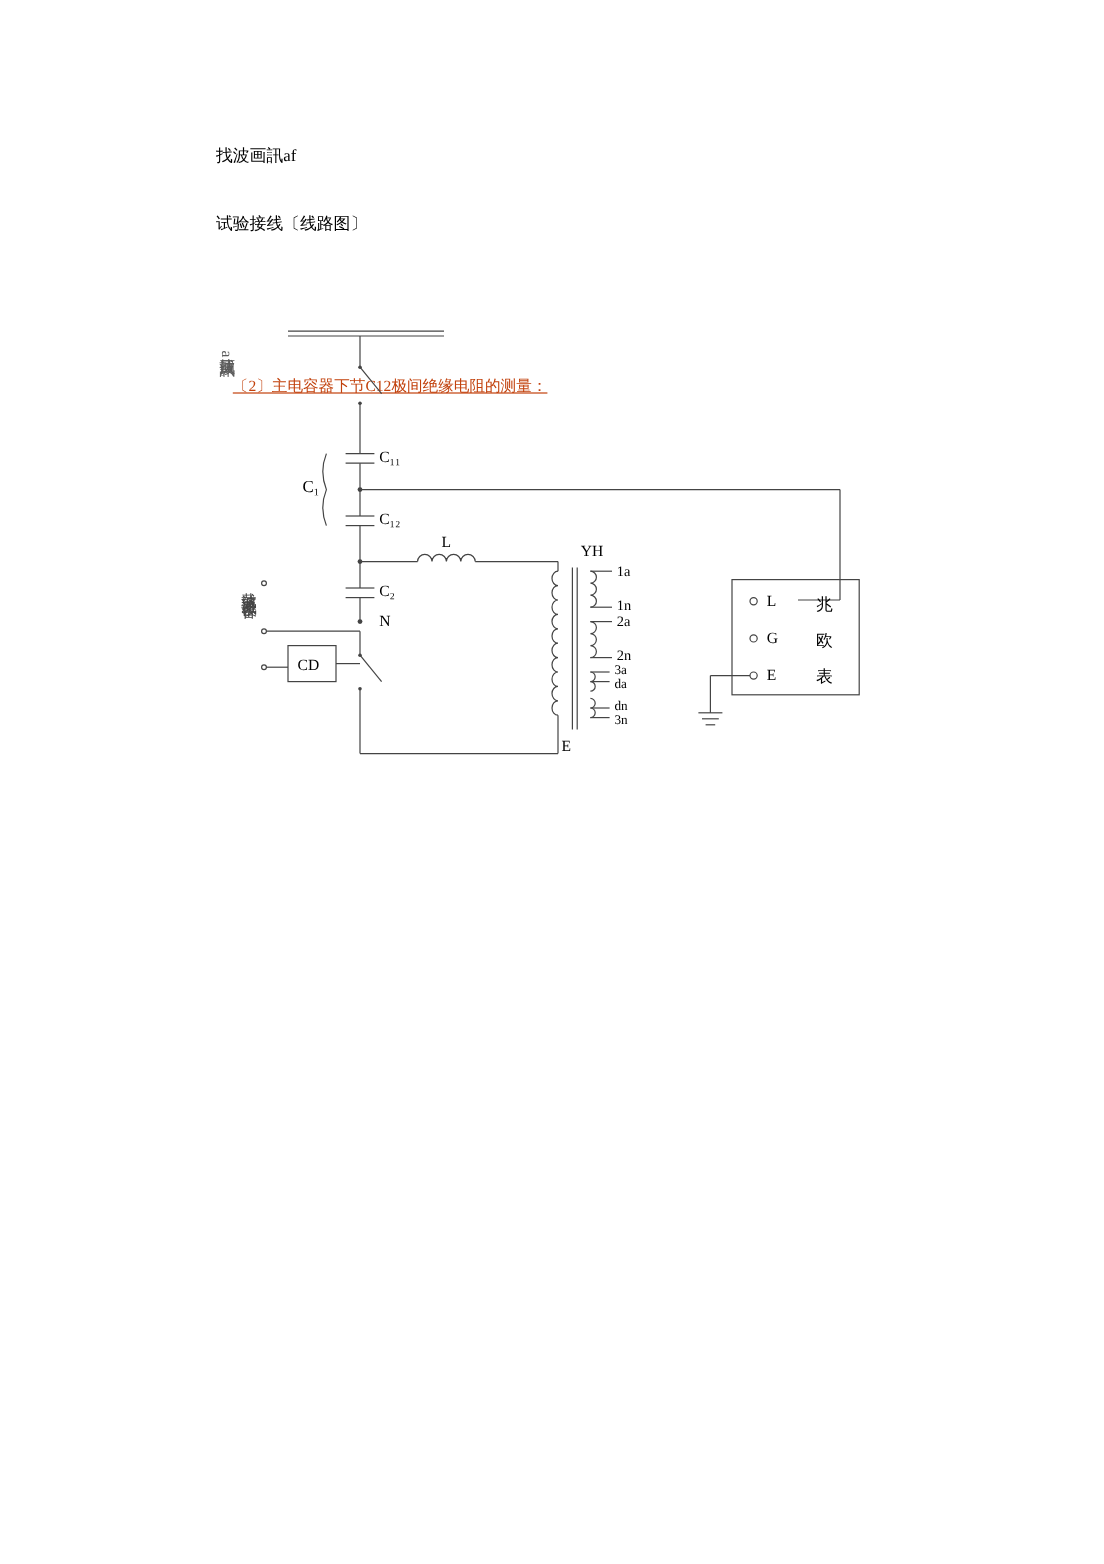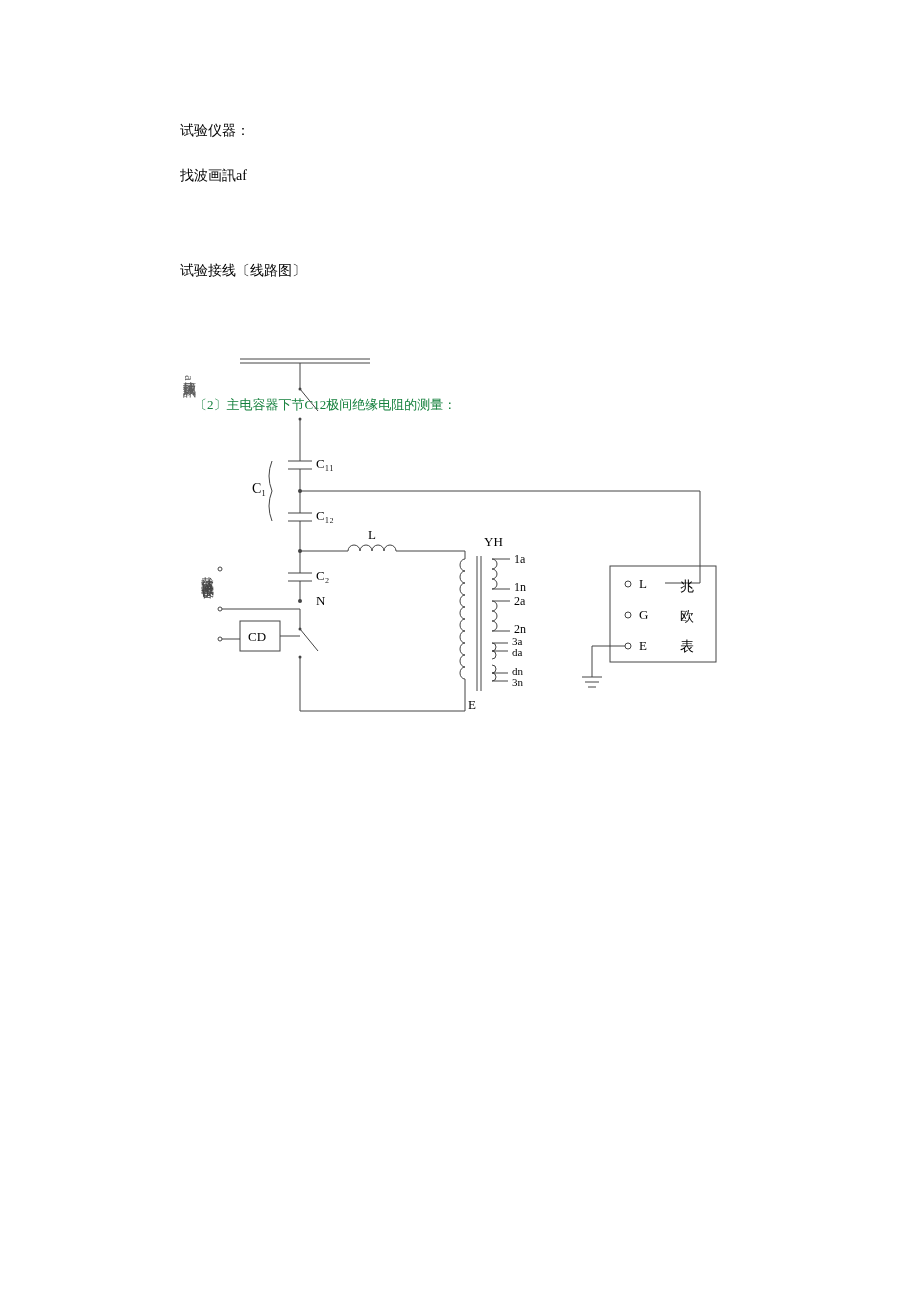--- a/index.html
+++ b/index.html
@@ -25,22 +25,23 @@
     }
     .diagram-wrap {
       position: relative;
       margin-top: 60px;
       margin-left: 0;
       height: 520px;
     }
     .diagram-text-in {
       position: absolute;
       font-size: 13px;
-      color: #15803d;
+      color: #c2410c;
       white-space: nowrap;
+      text-decoration: underline;
     }
     .left-vert {
       position: absolute;
       writing-mode: vertical-rl;
       text-orientation: mixed;
       font-size: 13px;
       color: #5a5a5a;
       letter-spacing: 1px;
     }
     .left-vert2 {
@@ -57,23 +58,22 @@
     }
     svg text.cn {
       font-family: "SimSun", serif;
     }
     svg .thin { stroke:#444; stroke-width:1; fill:none; }
   </style>
 </head>
 <body>
 
 <div class="content">
-  <div class="para">试验仪器：</div>
   <div class="para">找波画訊af</div>
-  <div class="para" style="margin-top:74px">试验接线〔线路图〕</div>
+  <div class="para" style="margin-top:36px">试验接线〔线路图〕</div>
 
   <div class="diagram-wrap">
 
     <div class="left-vert" style="left:0px; top:30px;">找波画訊af$</div>
 
     <div class="diagram-text-in" style="left:14px; top:55px;">〔2〕主电容器下节C12极间绝缘电阻的测量：</div>
 
     <span class="left-vert2" style="left:18px; top:225px;">载波通讯设备</span>
 
     <svg width="580" height="460" viewBox="0 0 580 460" style="position:absolute; left:0; top:0;">

